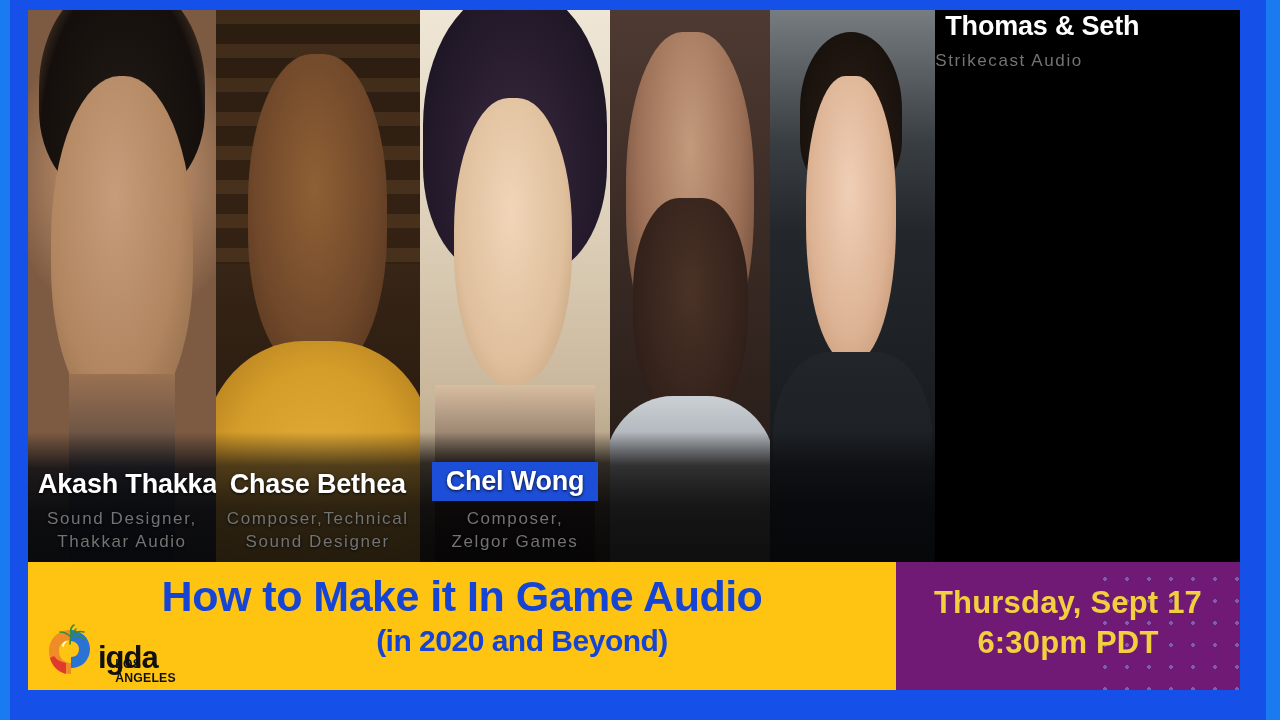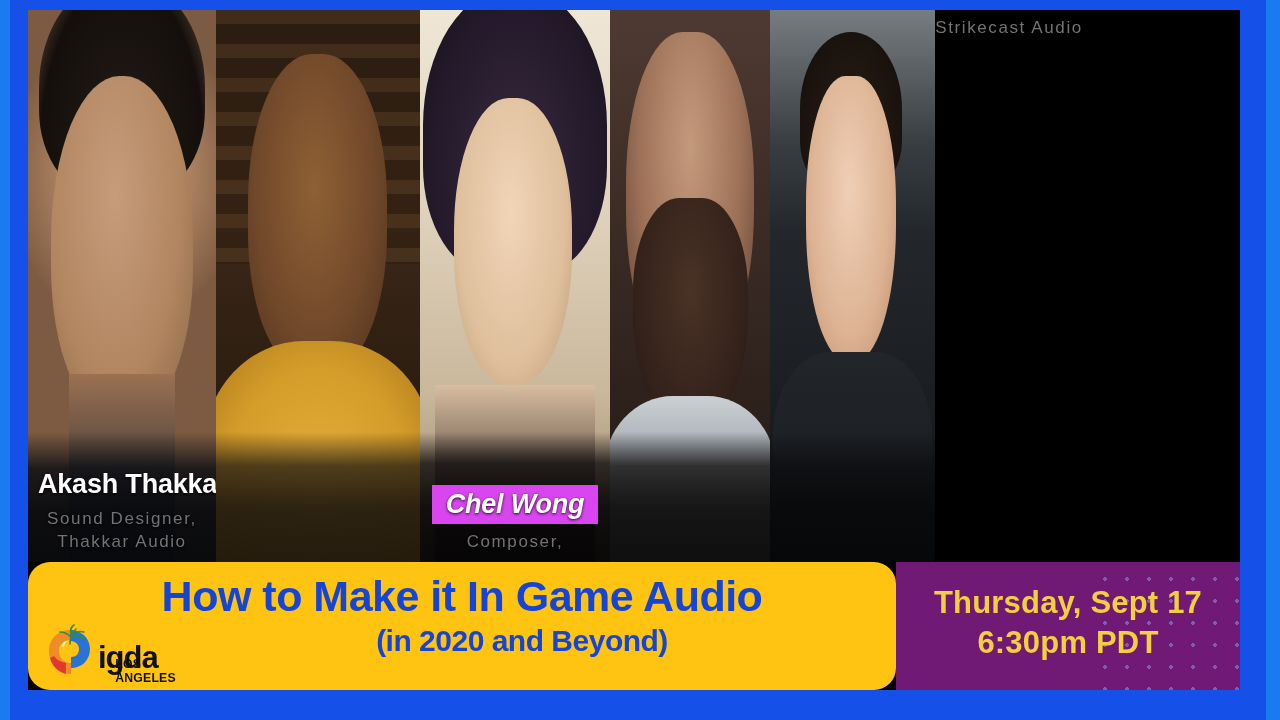--- a/index.html
+++ b/index.html
@@ -83,23 +83,22 @@
     font-weight: bold;
     font-size: 27px;
     letter-spacing: -0.2px;
     line-height: 1.05;
     white-space: nowrap;
     display: inline-block;
     padding: 2px 10px 3px 10px;
     text-shadow: 0 1px 3px rgba(0,0,0,0.85);
   }
   .cap-name.boxed {
-    background: #d946ef;
+    background: #1d4ed8;
     padding: 5px 14px 6px 14px;
-    font-style: italic;
   }
   .cap-role {
     color: #737373;
     font-size: 17px;
     letter-spacing: 1.6px;
     line-height: 1.35;
     margin-top: 7px;
     text-shadow: 0 1px 3px rgba(0,0,0,0.9);
   }
 
@@ -255,21 +254,20 @@
     top: 552px;
     width: 1212px;
     height: 128px;
     display: flex;
   }
   .title-block {
     position: relative;
     width: 868px;
     background: #FFC412;
     overflow: hidden;
-    border-radius: 22px;
   }
   .title-line1 {
     position: absolute;
     left: 0; right: 0;
     top: 10px;
     text-align: center;
     color: #1645d6;
     font-weight: bold;
     font-size: 43px;
     letter-spacing: -0.5px;
@@ -375,33 +373,41 @@
         </div>
       </div>
 
       <div class="panel p2">
         <div class="photo">
           <div class="shelf"></div>
           <div class="head"></div>
           <div class="shirt"></div>
         </div>
         <div class="scrim"></div>
+        <div class="caption">
+          <div><span class="cap-name">Chase Bethea</span></div>
+          <div class="cap-role">
+            <div>Composer,Technical</div>
+            <div>Sound Designer</div>
+          </div>
+        </div>
       </div>
 
       <div class="panel p3">
         <div class="photo">
           <div class="hair"></div>
           <div class="face"></div>
           <div class="torso"></div>
         </div>
         <div class="scrim"></div>
         <div class="caption">
           <div><span class="cap-name boxed">Chel Wong</span></div>
           <div class="cap-role">
             <div>Composer,</div>
+            <div>Zelgor Games</div>
           </div>
         </div>
       </div>
 
       <div class="panel p4">
         <div class="photo">
           <div class="head"></div>
           <div class="beard"></div>
           <div class="shirt"></div>
         </div>
@@ -412,20 +418,21 @@
         <div class="photo">
           <div class="studio"></div>
           <div class="hair"></div>
           <div class="face"></div>
           <div class="shirt"></div>
         </div>
         <div class="scrim"></div>
       </div>
 
       <div class="caption" style="left:805px; width:407px; right:auto;">
+        <div><span class="cap-name">Thomas &amp; Seth</span></div>
         <div class="cap-role">
           <div>Strikecast Audio</div>
         </div>
       </div>
 
     </div>
 
     <div class="bottom-bar">
 
       <div class="title-block">

